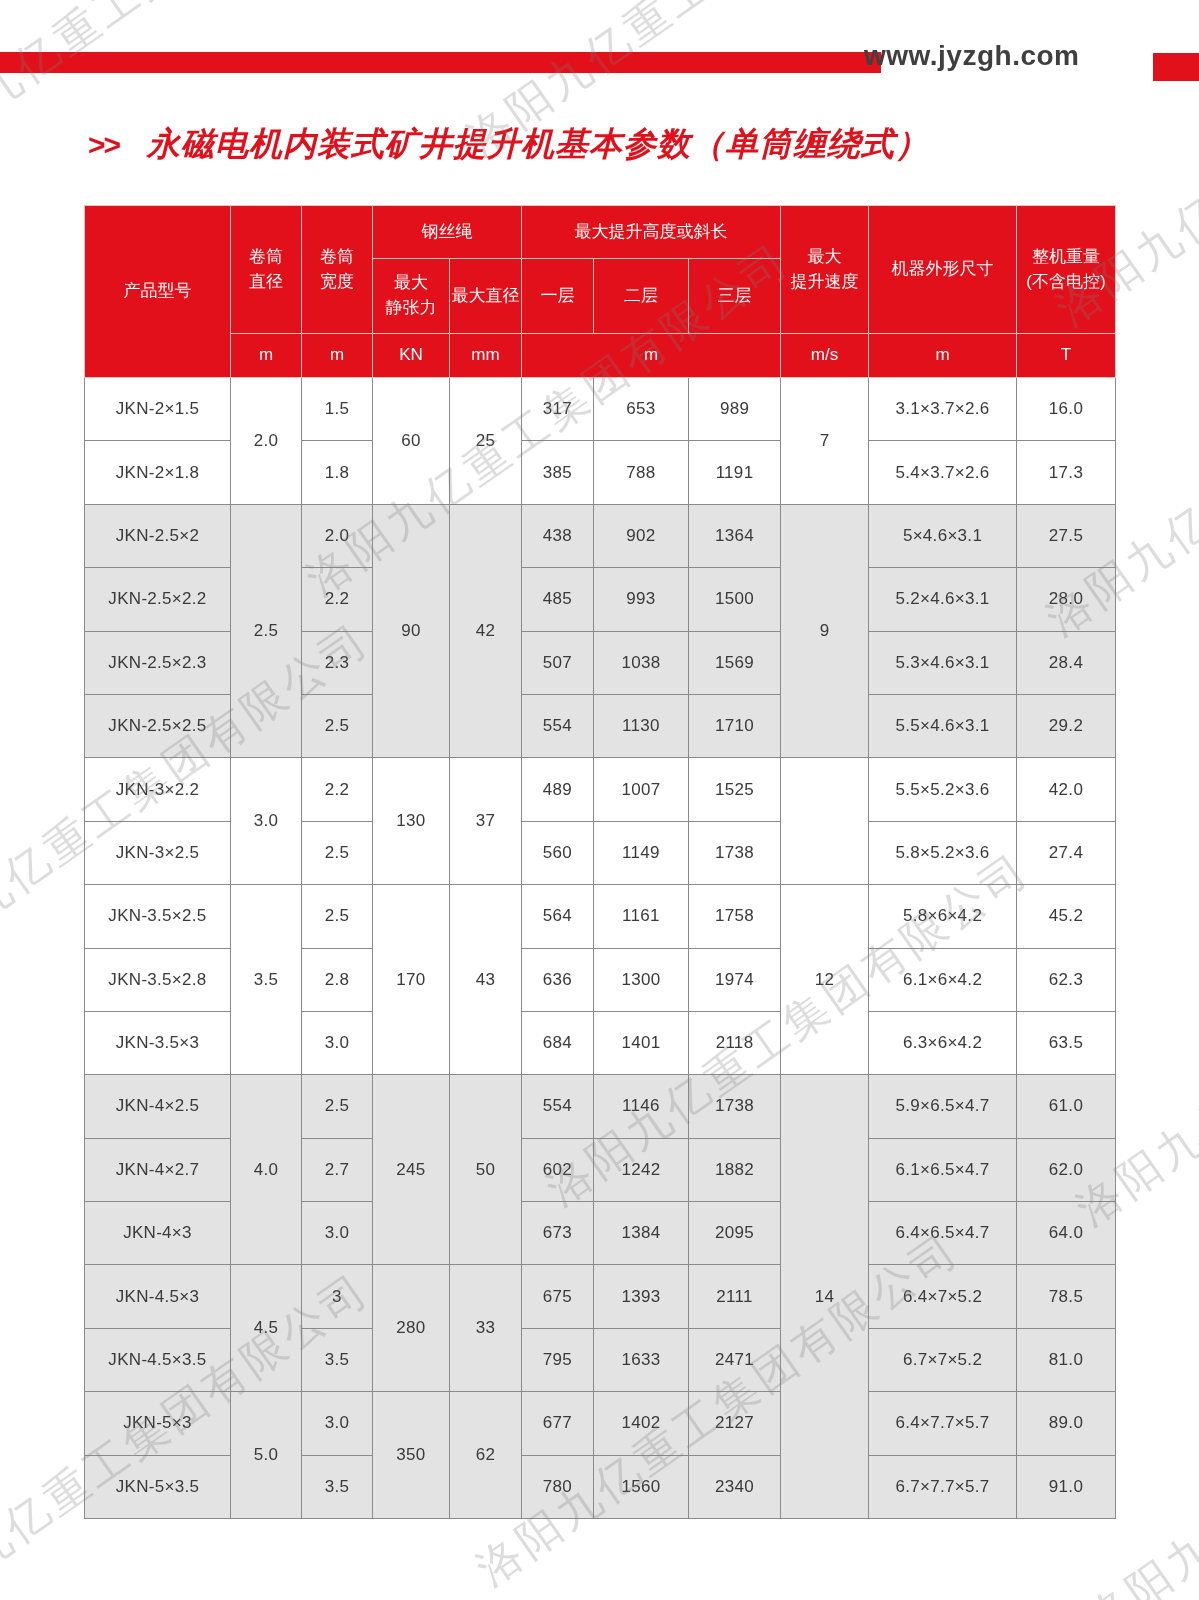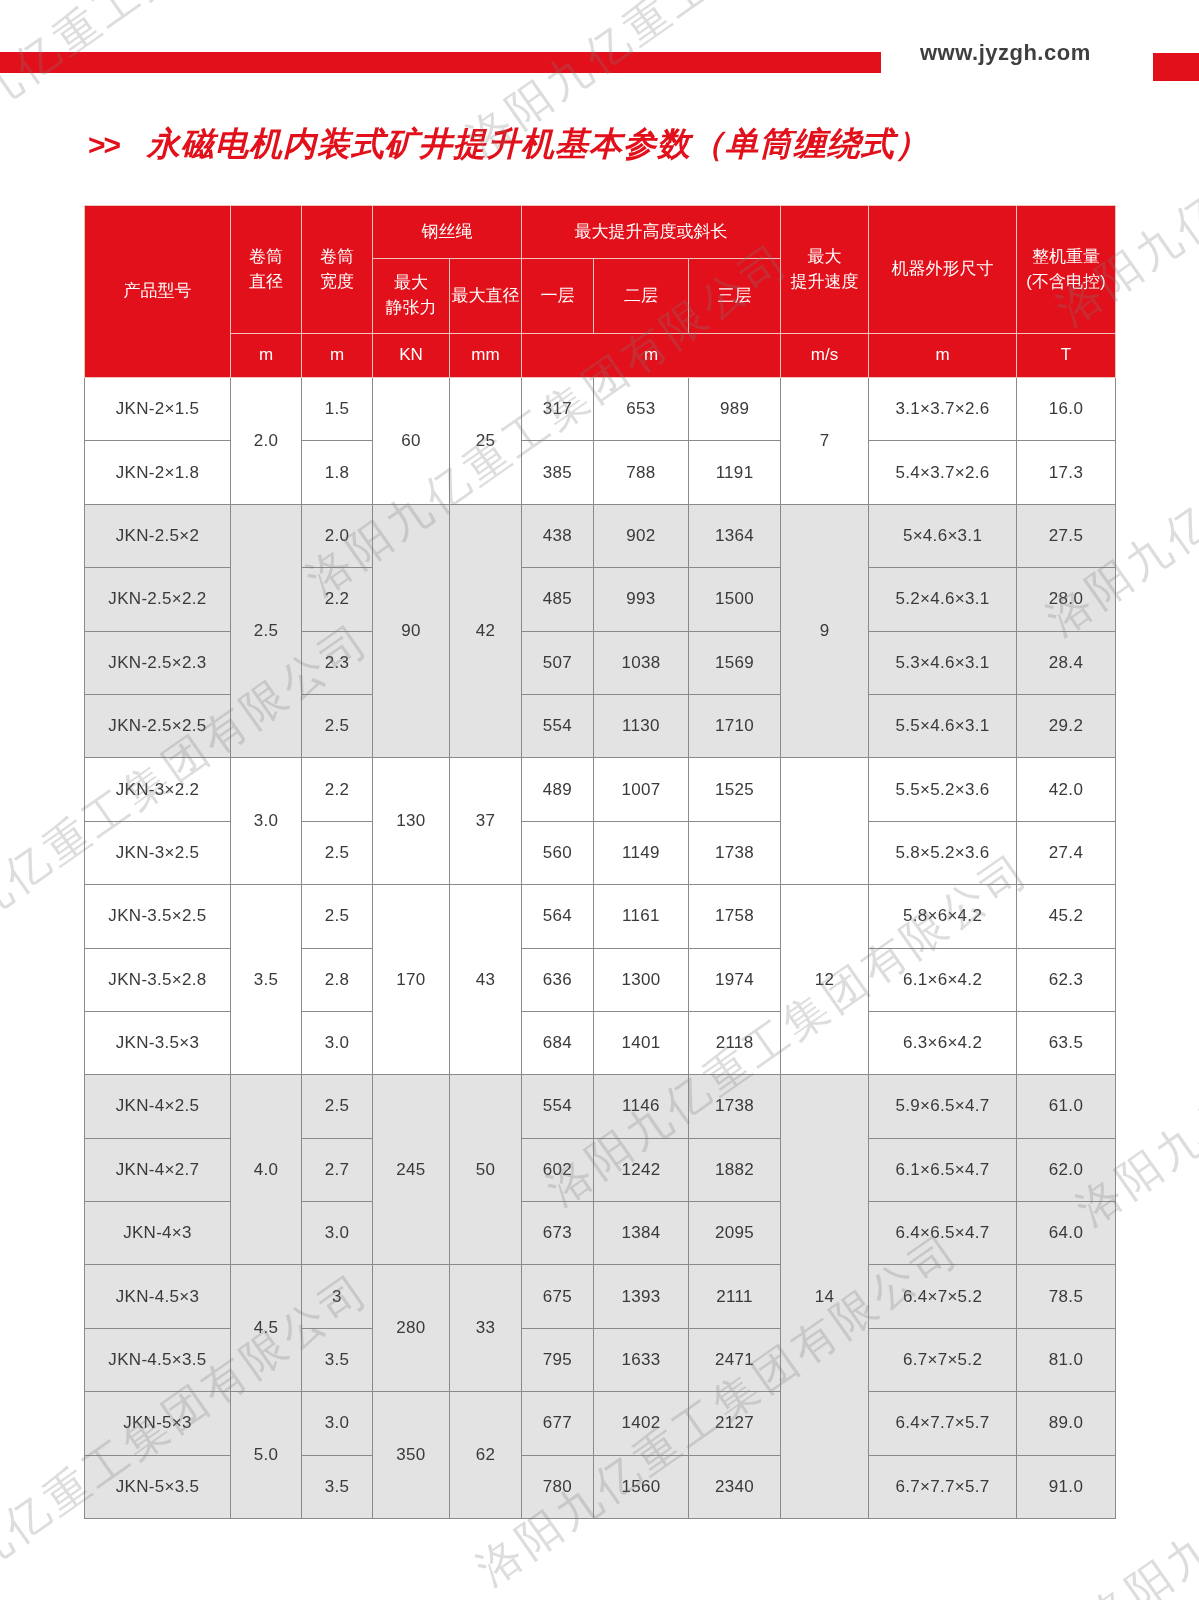--- a/index.html
+++ b/index.html
@@ -3,21 +3,21 @@
 <meta charset="utf-8">
 <style>
   html,body { margin:0; padding:0; background:#ffffff; }
   .page {
     position:relative; width:1199px; height:1600px; background:#ffffff;
     overflow:hidden; font-family:"Liberation Sans","DejaVu Sans",sans-serif;
   }
 
   
   .banner-bar   { position:absolute; left:0; top:52px; width:881px; height:21px; background:#e2101a; }
-  .banner-url   { position:absolute; left:920px; top:40px; font-size:22px; font-weight:bold; color:#3f3f3f; letter-spacing:0.5px; }
+  .banner-url   { position:absolute; left:864px; top:40px; font-size:28px; font-weight:bold; color:#3f3f3f; letter-spacing:0.5px; }
   .banner-block { position:absolute; left:1153px; top:53px; width:46px; height:28px; background:#e2101a; }
 
   
   .title-row    { position:absolute; left:88px; top:122px; display:flex; align-items:center; color:#e2101a; }
   .title-marker { font-size:30px; font-weight:bold; letter-spacing:-2px; margin-right:28px; }
   .title-text   { font-size:33px; font-weight:bold; letter-spacing:1px;font-style:italic; }
 
   
   .spec-table {
     position:absolute; left:84px; top:205px; z-index:1;

